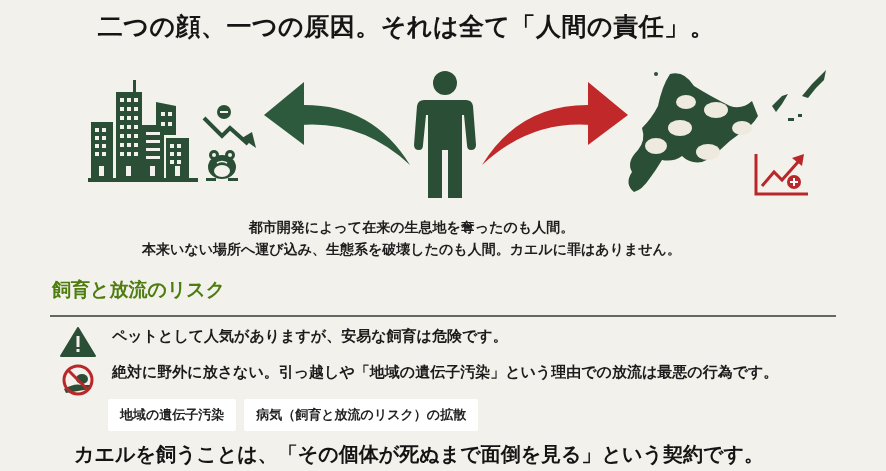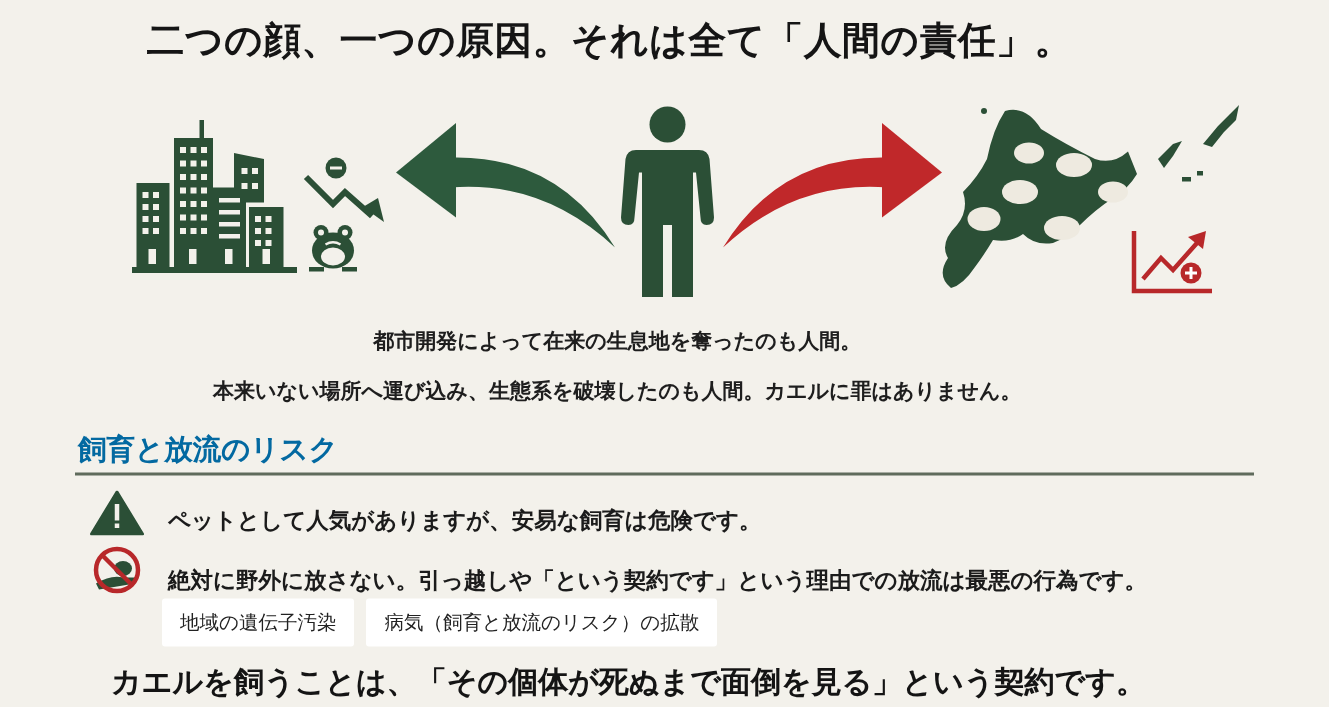--- a/index.html
+++ b/index.html
@@ -11,30 +11,30 @@
   }
   .abs { position:absolute; }
   .title {
     left:0; top:10px; width:813px; text-align:center;
     font-size:25px; font-weight:bold; letter-spacing:0.5px; color:#151515;
   }
   .caption {
     left:0; width:823px; text-align:center; font-size:14px; font-weight:bold; color:#1e1e1e;
   }
   .section-title {
-    left:52px; top:287px; font-size:19px; font-weight:bold; color:#0369a1;
+    left:52px; top:277px; font-size:19px; font-weight:bold; color:#4d7c0f;
   }
   .divider {
     left:50px; top:315px; width:786px; height:2px; background:#5f6b5c;
   }
-  .risk-row { left:60px; display:flex; align-items:flex-end; }
+  .risk-row { left:60px; display:flex; align-items:flex-start; }
   .risk-row .txt { font-size:15px; font-weight:bold; margin-left:16px; color:#1b1b1b; white-space:nowrap; }
   .chips { left:108px; top:399px; display:flex; gap:8px; }
   .chip {
-    background:#ffffff; padding:7px 12px; font-size:13px; font-weight:normal; color:#222;
+    background:#ffffff; padding:7px 12px; font-size:13px; font-weight:bold; color:#222;
     white-space:nowrap; border-radius:2px;
   }
   .footer {
     left:0; top:441px; width:838px; text-align:center; font-size:20px; font-weight:bold; color:#141414;
   }
 </style>
 </head>
 <body>
 
 <div class="abs title">二つの顔、一つの原因。それは全て「人間の責任」。</div>
@@ -154,42 +154,42 @@
 <svg class="abs" style="left:752px;top:152px" width="58" height="46" viewBox="0 0 58 46">
   <polyline points="4,2 4,42 56,42" fill="none" stroke="#b8282a" stroke-width="3"></polyline>
   <polyline points="10,34 22,20 30,28 46,10" fill="none" stroke="#b8282a" stroke-width="3"></polyline>
   <polygon points="40,6 52,2 50,14" fill="#b8282a"></polygon>
   <circle cx="42" cy="30" r="7" fill="#b8282a"></circle>
   <rect x="38" y="29" width="8" height="2" fill="#fff"></rect>
     <rect x="41" y="26" width="2" height="8" fill="#fff"></rect>
 </svg>
 
 <div class="abs caption" style="top:219px">都市開発によって在来の生息地を奪ったのも人間。</div>
-<div class="abs caption" style="top:252px">本来いない場所へ運び込み、生態系を破壊したのも人間。カエルに罪はありません。</div>
+<div class="abs caption" style="top:241px">本来いない場所へ運び込み、生態系を破壊したのも人間。カエルに罪はありません。</div>
 
 <div class="abs section-title">飼育と放流のリスク</div>
 <div class="abs divider"></div>
 
 <div class="abs risk-row" style="top:327px">
   <svg width="36" height="30" viewBox="0 0 36 30">
     <path d="M18 1 L35 29 H1 Z" fill="#2b4f36" stroke="#2b4f36" stroke-linejoin="round" stroke-width="2"></path>
     <rect x="16.5" y="9" width="3" height="11" fill="#f3f1eb"></rect>
     <rect x="16.5" y="22" width="3" height="3" fill="#f3f1eb"></rect>
   </svg>
   <span class="txt">ペットとして人気がありますが、安易な飼育は危険です。</span>
 </div>
 
 <div class="abs risk-row" style="top:363px">
   <svg width="36" height="34" viewBox="0 0 36 34">
     <path d="M4 26 Q14 20 22 22 L30 22 Q32 24 30 26 L18 28 L6 30 Z" fill="#2b4f36"></path>
     <ellipse cx="22" cy="16" rx="6" ry="5" fill="#2b4f36"></ellipse>
     <circle cx="18" cy="17" r="14" fill="none" stroke="#b8282a" stroke-width="3"></circle>
     <line x1="8" y1="7" x2="28" y2="27" stroke="#b8282a" stroke-width="3"></line>
   </svg>
-  <span class="txt">絶対に野外に放さない。引っ越しや「という契約です」という理由での放流は最悪の行為です。</span>
+  <span class="txt">絶対に野外に放さない。引っ越しや「地域の遺伝子汚染」という理由での放流は最悪の行為です。</span>
 </div>
 
 <div class="abs chips">
   <div class="chip">地域の遺伝子汚染</div>
   <div class="chip">病気（飼育と放流のリスク）の拡散</div>
 </div>
 
 <div class="abs footer">カエルを飼うことは、「その個体が死ぬまで面倒を見る」という契約です。</div>
 
 </body></html>

